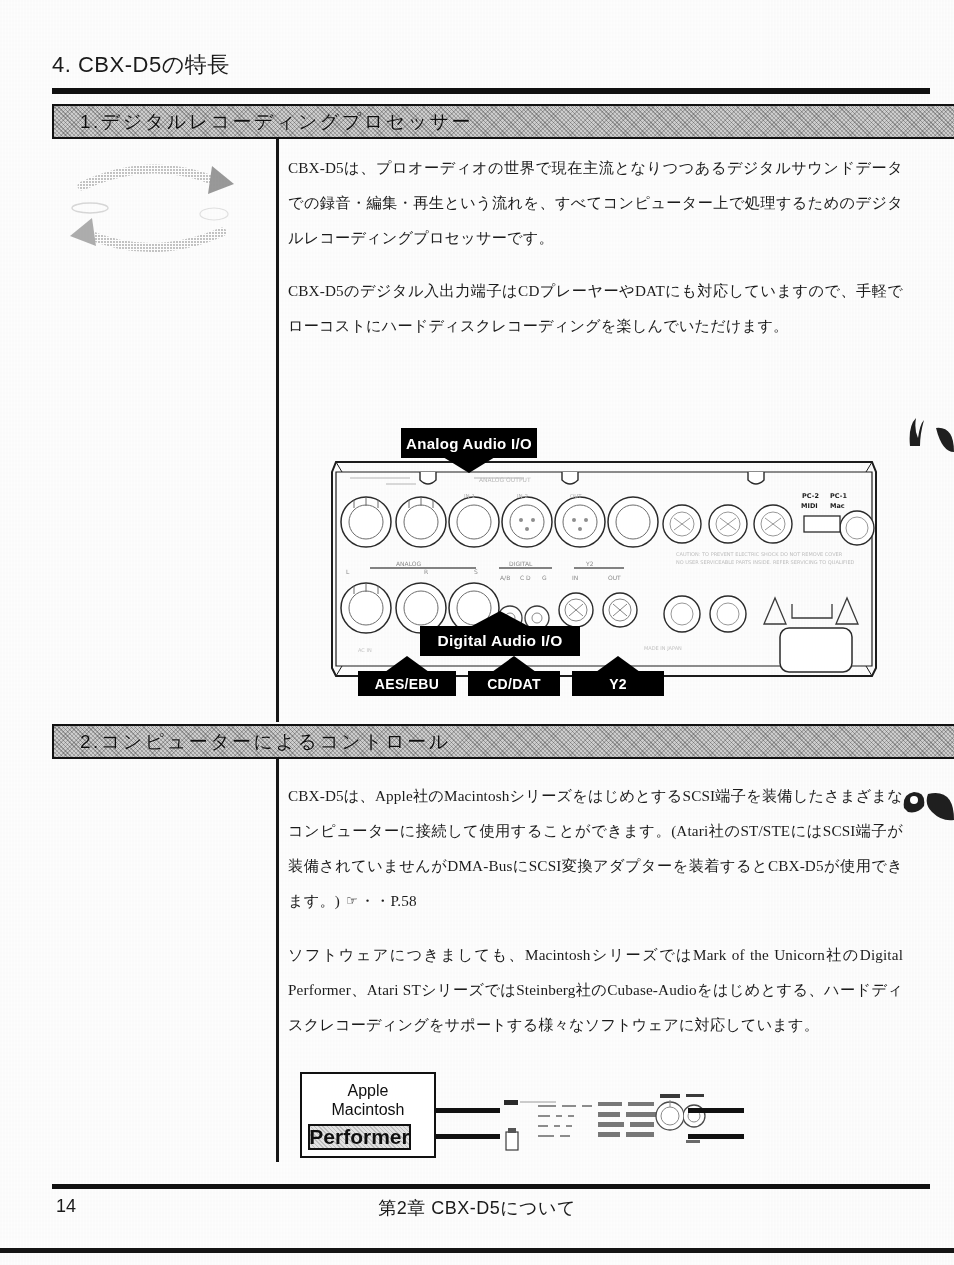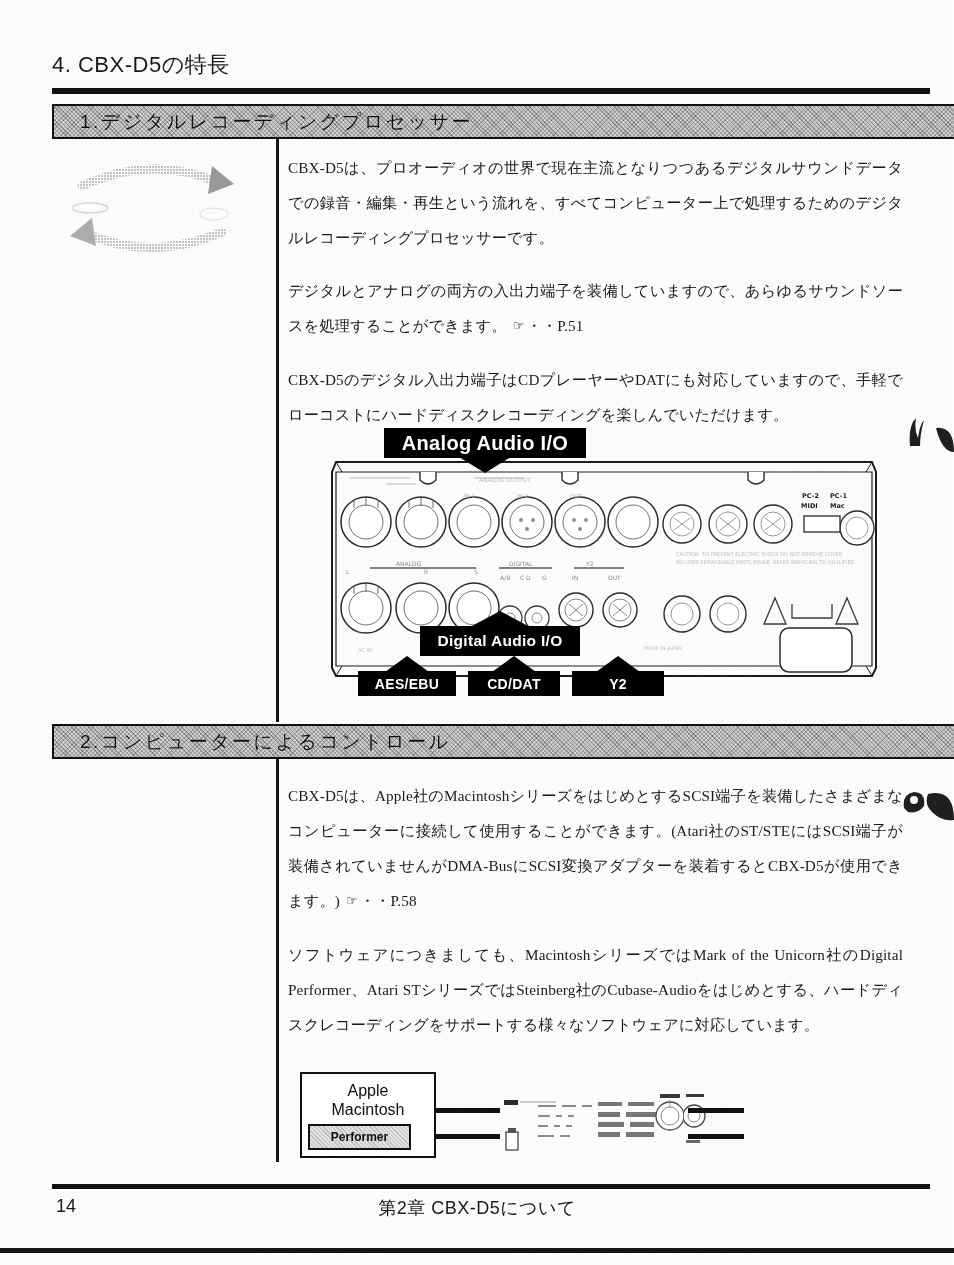--- a/index.html
+++ b/index.html
@@ -178,21 +178,21 @@
     position: absolute;
     left: 50%;
     top: -15px;
     transform: translateX(-50%);
     width: 0; height: 0;
     border-left: 30px solid transparent;
     border-right: 30px solid transparent;
     border-bottom: 16px solid #000;
   }
   #callout-analog {
-    left: 60px; top: 0px; width: 202px; height: 30px; font-size: 20px;
+    left: 77px; top: 0px; width: 136px; height: 30px; font-size: 15px;
   }
   #callout-digital {
     left: 96px; top: 198px; width: 160px; height: 30px; font-size: 15.5px;
   }
   #callout-aes {
     left: 34px; top: 243px; width: 98px; height: 25px; font-size: 14px;
   }
   #callout-cddat {
     left: 144px; top: 243px; width: 92px; height: 25px; font-size: 14px;
   }
@@ -228,21 +228,21 @@
     left: 6px;
     right: 23px;
     bottom: 6px;
     height: 26px;
     border: 2px solid #111;
     box-sizing: border-box;
     background-color: #e2e2e2;
     background-image: repeating-linear-gradient(45deg, rgba(0,0,0,0.16) 0px, rgba(0,0,0,0.16) 1px, rgba(255,255,255,0) 1px, rgba(255,255,255,0) 3px);
     font-family: "Liberation Sans", "DejaVu Sans", sans-serif;
     font-weight: bold;
-    font-size: 12px;
+    font-size: 21px;
     display: flex;
     align-items: center;
     justify-content: center;
     color: #0f0f0f;
   }
   #box-mac { left: 4px; top: 4px; width: 136px; height: 86px; }
   #box-atari { left: 448px; top: 4px; width: 136px; height: 86px; }
   .cable {
     position: absolute;
     height: 5px;
@@ -302,21 +302,20 @@
       <path d="M150 18 L172 36 L146 46 Z" fill="#2e2e2e"></path>
       <path d="M160 84 Q90 114 25 86" stroke="url(#dots)" stroke-width="9" fill="none" stroke-linecap="round"></path>
       <path d="M30 70 L8 88 L34 98 Z" fill="#585858"></path>
       <ellipse cx="28" cy="60" rx="18" ry="5" fill="none" stroke="#6f6f6f" stroke-width="1.4" opacity="0.55"></ellipse>
       <ellipse cx="152" cy="66" rx="14" ry="6" fill="none" stroke="#7a7a7a" stroke-width="1.2" opacity="0.45"></ellipse>
     </svg>
   </div>
 
   <div class="body-col" style="top:150px;">
     <p class="para">CBX-D5は、プロオーディオの世界で現在主流となりつつあるデジタルサウンドデータでの録音・編集・再生という流れを、すべてコンピューター上で処理するためのデジタルレコーディングプロセッサーです。</p>
-    <p class="para"><span>デジタルとアナログの両方の入出力端子を装備していますので、あらゆるサウンドソースを処理することができます。</span><span class="ref"><span class="hand">☞</span><span>・・P.51</span></span></p>
     <p class="para">CBX-D5のデジタル入出力端子はCDプレーヤーやDATにも対応していますので、手軽でローコストにハードディスクレコーディングを楽しんでいただけます。</p>
   </div>
 
   <div class="fig-rear">
 
     <svg viewBox="0 0 556 270" width="556" height="270" style="position:absolute;left:0;top:0;" aria-hidden="true">
 
       <g stroke="#1c1c1c" fill="none">
         <path d="M8 44 L12 34 L548 34 L552 44 L552 240 L548 248 L12 248 L8 240 Z" stroke-width="2"></path>
         <path d="M12 44 L548 44 L548 238 L12 238 Z" stroke-width="1.2"></path>

